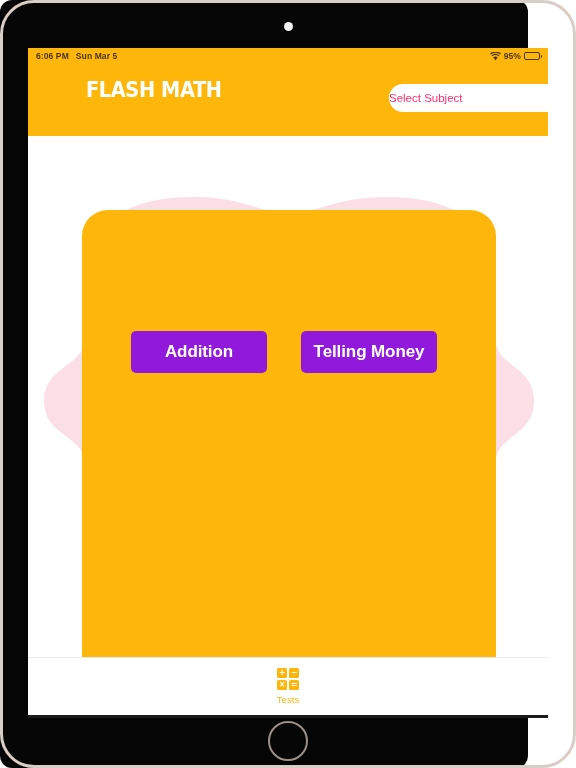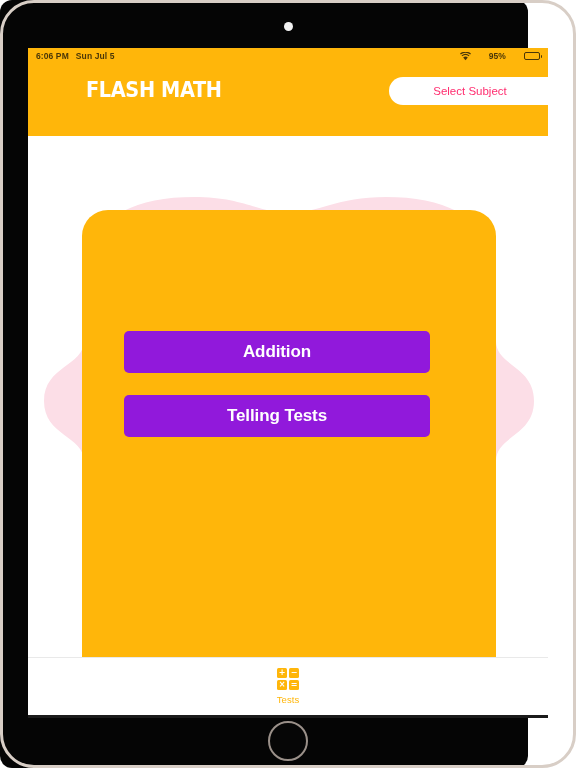--- a/index.html
+++ b/index.html
@@ -59,21 +59,21 @@
     background: #FFB60A;
     display: flex;
     align-items: center;
     padding: 0 8px;
     font-size: 8.5px;
     font-weight: bold;
     color: #4a3708;
     letter-spacing: 0.1px;
   }
   .sb-left { display: flex; align-items: center; gap: 7px; }
-  .sb-right { margin-left: auto; display: flex; align-items: center; gap: 18px; }
+  .sb-right { margin-left: auto; display: flex; align-items: center; gap: 3px; }
   .wifi-icon { display: block; }
   .battery-icon {
     width: 16px; height: 8px;
     border: 1px solid #4a3708;
     border-radius: 2px;
     position: relative;
     padding: 1px;
   }
   .battery-icon::after {
     content: "";
@@ -105,31 +105,31 @@
     font-weight: bold;
     color: #ffffff;
     letter-spacing: -0.4px;
     transform: scaleX(0.92);
     transform-origin: left center;
     white-space: nowrap;
     font-family: "DejaVu Sans", sans-serif;
   }
   .select-subject {
     position: absolute;
-    left: 361px; top: 29px;
+    left: 361px; top: 36px;
     width: 180px; height: 28px;
     background: #ffffff;
     border: none;
     border-radius: 14px;
     color: #FF2D6F;
     font-size: 11.5px;
     font-family: "Liberation Sans", sans-serif;
     cursor: pointer;
     padding: 0 18px 0 0;
-    text-align: center;
+    text-align: left;
   }
 
   
   .content {
     position: absolute;
     left: 0; top: 88px;
     width: 520px; height: 521px;
     background: #ffffff;
     overflow: hidden;
   }
@@ -140,25 +140,25 @@
   }
   .card {
     position: absolute;
     left: 54px; top: 74px;
     width: 414px; height: 478px;
     background: #FFB60A;
     border-radius: 26px;
   }
   .btn-stack {
     position: absolute;
-    left: 96px; top: 195px;
+    left: 103px; top: 195px;
     width: 306px;
     display: flex;
-    flex-direction: column;
-    gap: 22px;
+    flex-direction: row;
+    gap: 34px;
   }
   .subject-btn {
     width: 306px; height: 42px;
     background: #9119DB;
     border: none;
     border-radius: 5px;
     color: #ffffff;
     font-size: 17px;
     font-weight: bold;
     letter-spacing: -0.1px;
@@ -219,21 +219,21 @@
 
 <div class="device">
 
   <div class="camera"></div>
 
   <div class="screen">
 
     <div class="statusbar">
       <div class="sb-left">
         <span>6:06 PM</span>
-        <span>Sun Jul 5</span>
+        <span>Sun Mar 5</span>
       </div>
       <div class="sb-right">
         <svg class="wifi-icon" width="11" height="9" viewBox="0 0 11 9">
           <path d="M5.5 8.2 L3.2 5.4 Q5.5 3.6 7.8 5.4 Z" fill="#4a3708"></path>
           <path d="M1.9 3.9 Q5.5 1.0 9.1 3.9" stroke="#4a3708" stroke-width="1.2" fill="none"></path>
           <path d="M0.4 2.0 Q5.5 -1.7 10.6 2.0" stroke="#4a3708" stroke-width="1.2" fill="none"></path>
         </svg>
         <span>95%</span>
         <span class="battery-icon">
           <span class="battery-fill" style="width:95%"></span>
@@ -260,21 +260,21 @@
                  C215,436 200,452 150,452
                  C82,452 40,428 40,368
                  L40,310 C40,285 0,285 0,250
                  C0,215 40,215 40,190 Z" fill="#FCDEE7"></path>
       </svg>
 
       <div class="card"></div>
 
       <div class="btn-stack">
         <button class="subject-btn">Addition</button>
-        <button class="subject-btn">Telling Tests</button>
+        <button class="subject-btn">Telling Money</button>
       </div>
     </div>
 
     <div class="tabbar">
 
       <div class="tab active">
         <span class="tab-icon grid-icon">
           <span class="grid-cell">+</span>
           <span class="grid-cell">−</span>
           <span class="grid-cell">×</span>

